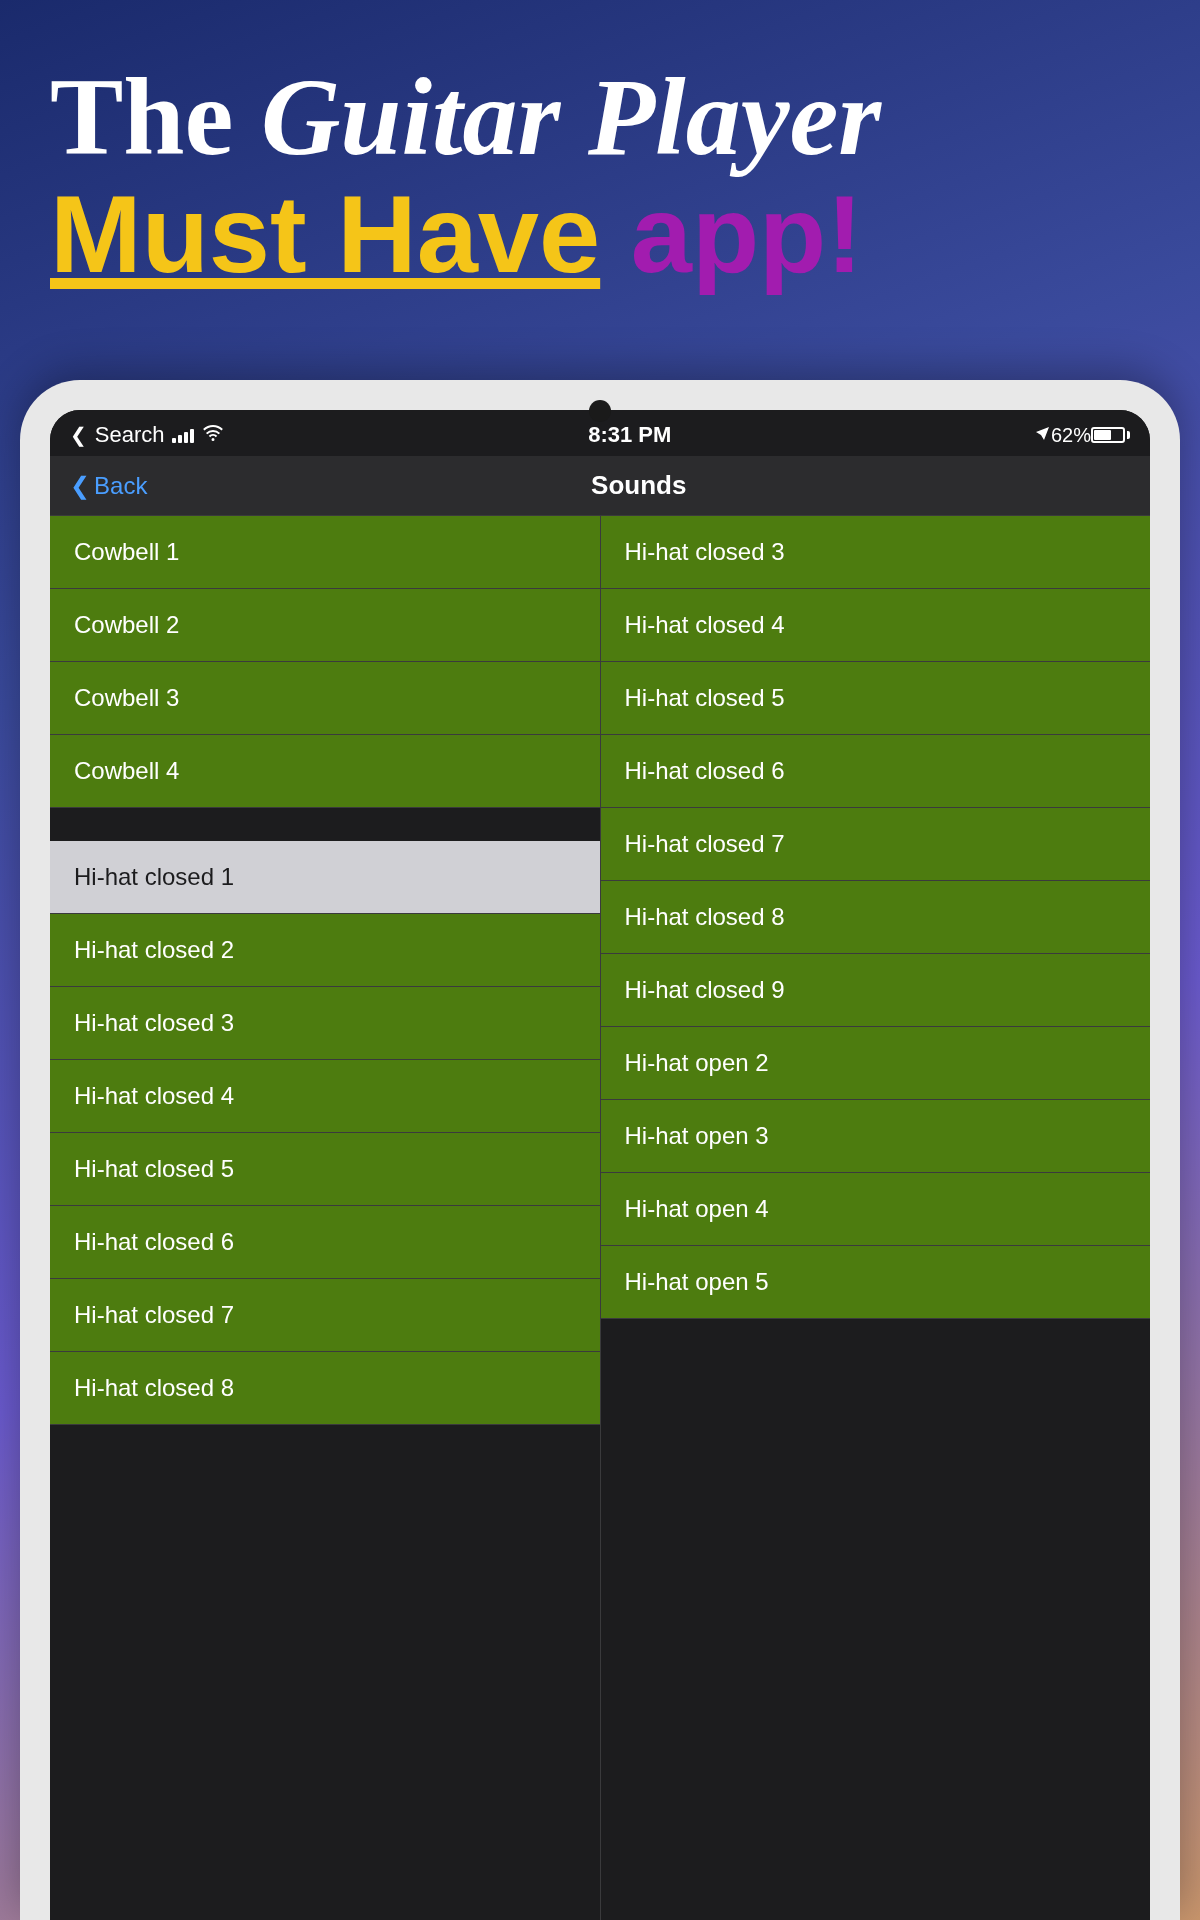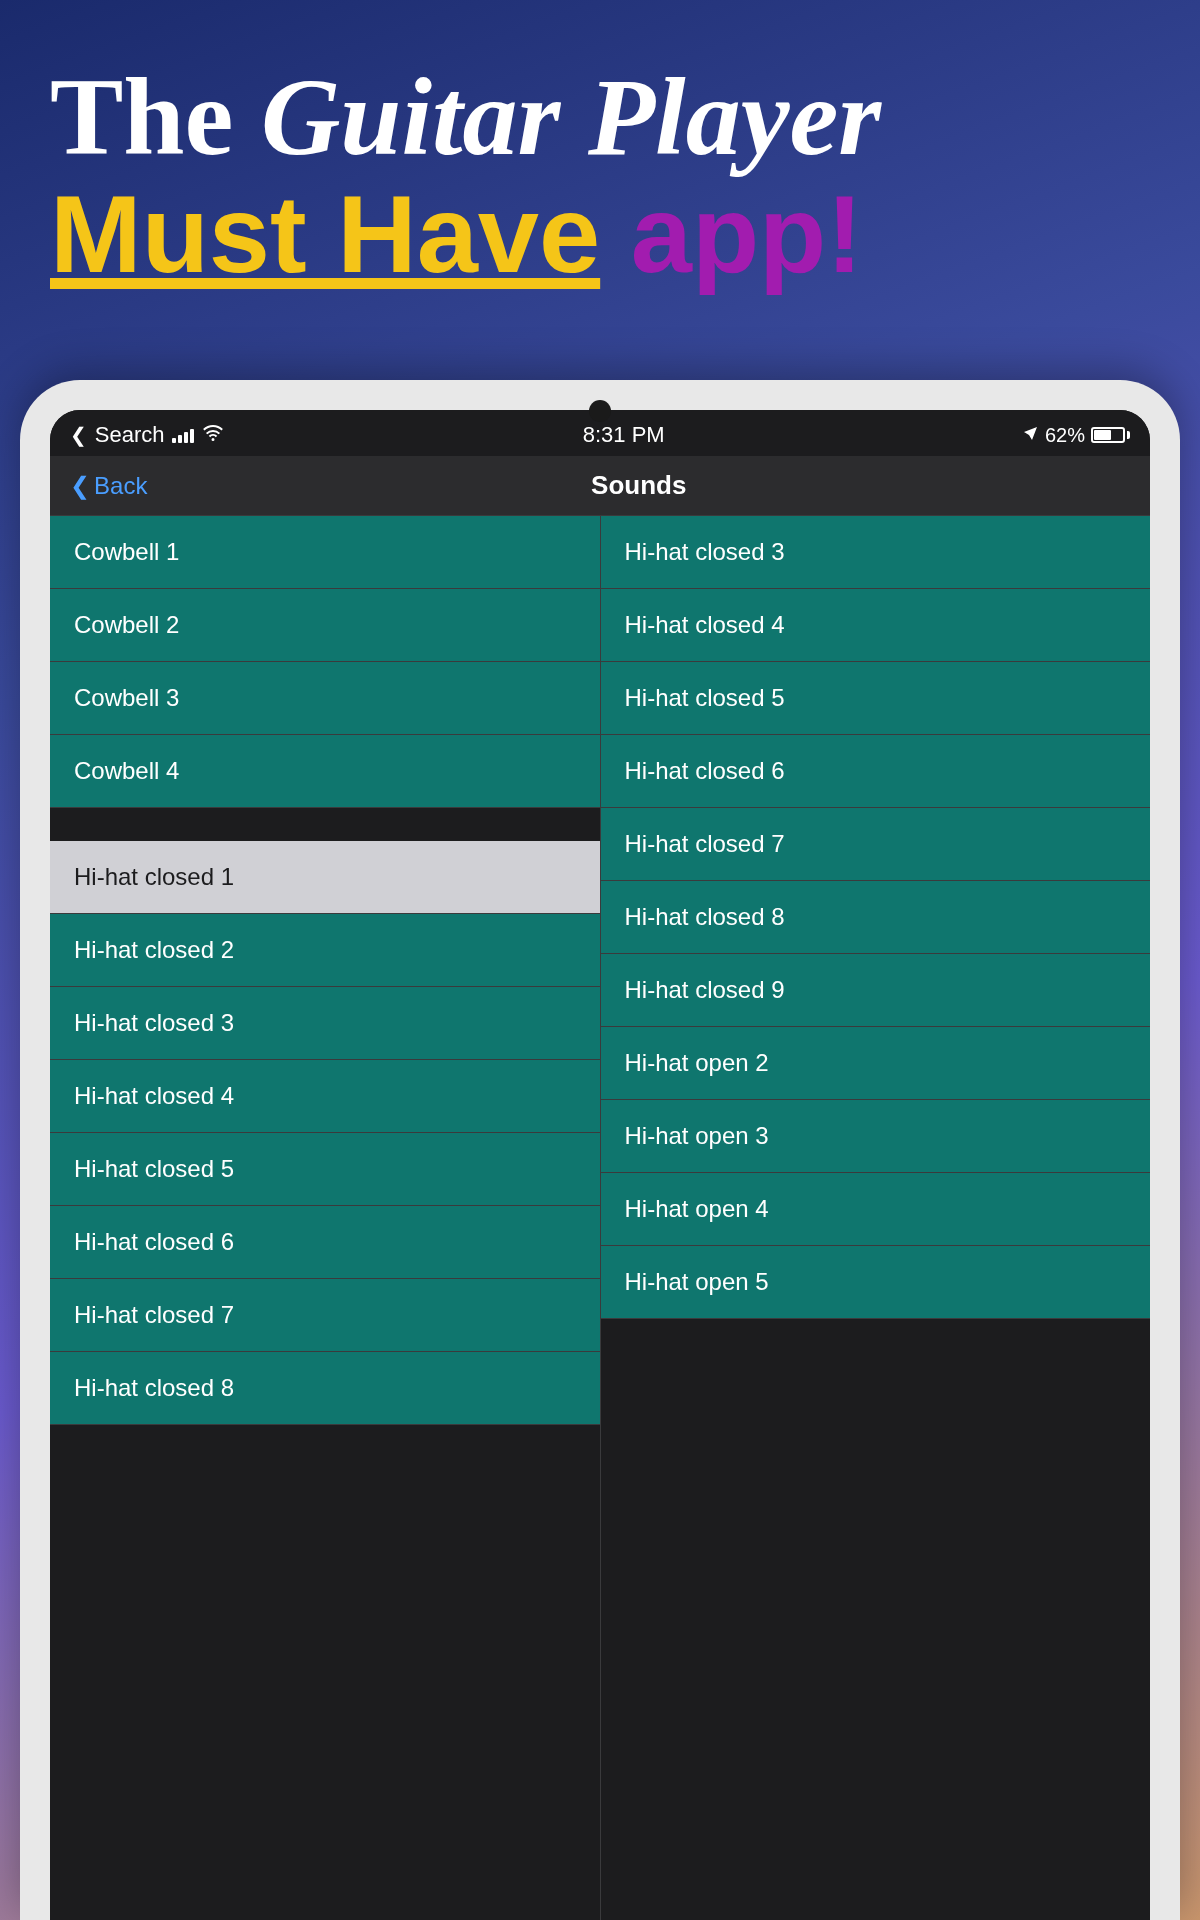--- a/index.html
+++ b/index.html
@@ -108,26 +108,25 @@
     .signal-bar {
       background: white;
       width: 4px;
       border-radius: 1px;
     }
     .wifi-icon {
       font-size: 18px;
     }
     .status-center {
       font-size: 22px;
-      font-weight: 400;
+      font-weight: 700;
     }
     .status-right {
       display: flex;
       align-items: center;
-      gap: 6px;
       font-size: 20px;
     }
     .battery-icon {
       display: flex;
       align-items: center;
       gap: 2px;
     }
     .battery-body {
       width: 34px;
       height: 16px;
@@ -202,21 +201,21 @@
     .col-right {
       flex: 1;
     }
 
     .list-item {
       padding: 22px 24px;
       border-bottom: 1px solid #3a3a3c;
       color: white;
       font-size: 24px;
       cursor: pointer;
-      background: #0f766e;
+      background: #4d7c0f;
     }
     .list-item.selected {
       background: #d0d0d5;
       color: #1c1c1e;
       margin-top: 33px;
     }
   </style>
 </head>
 <body>
 

